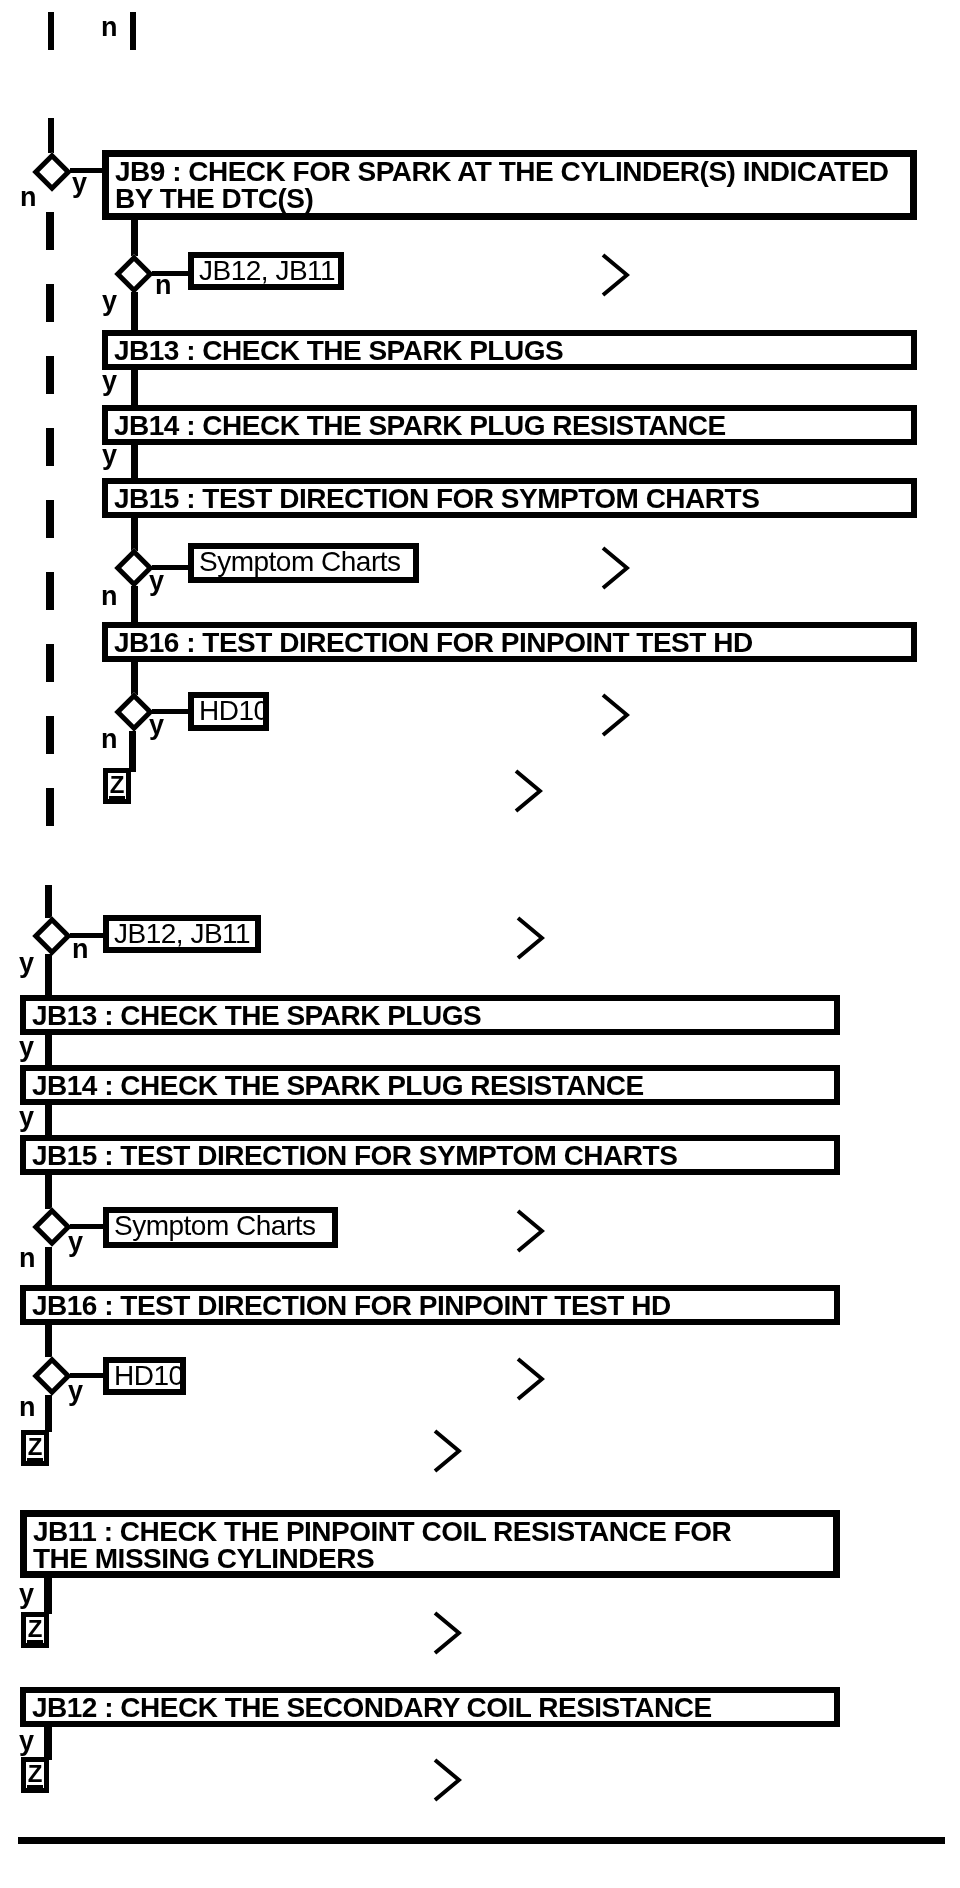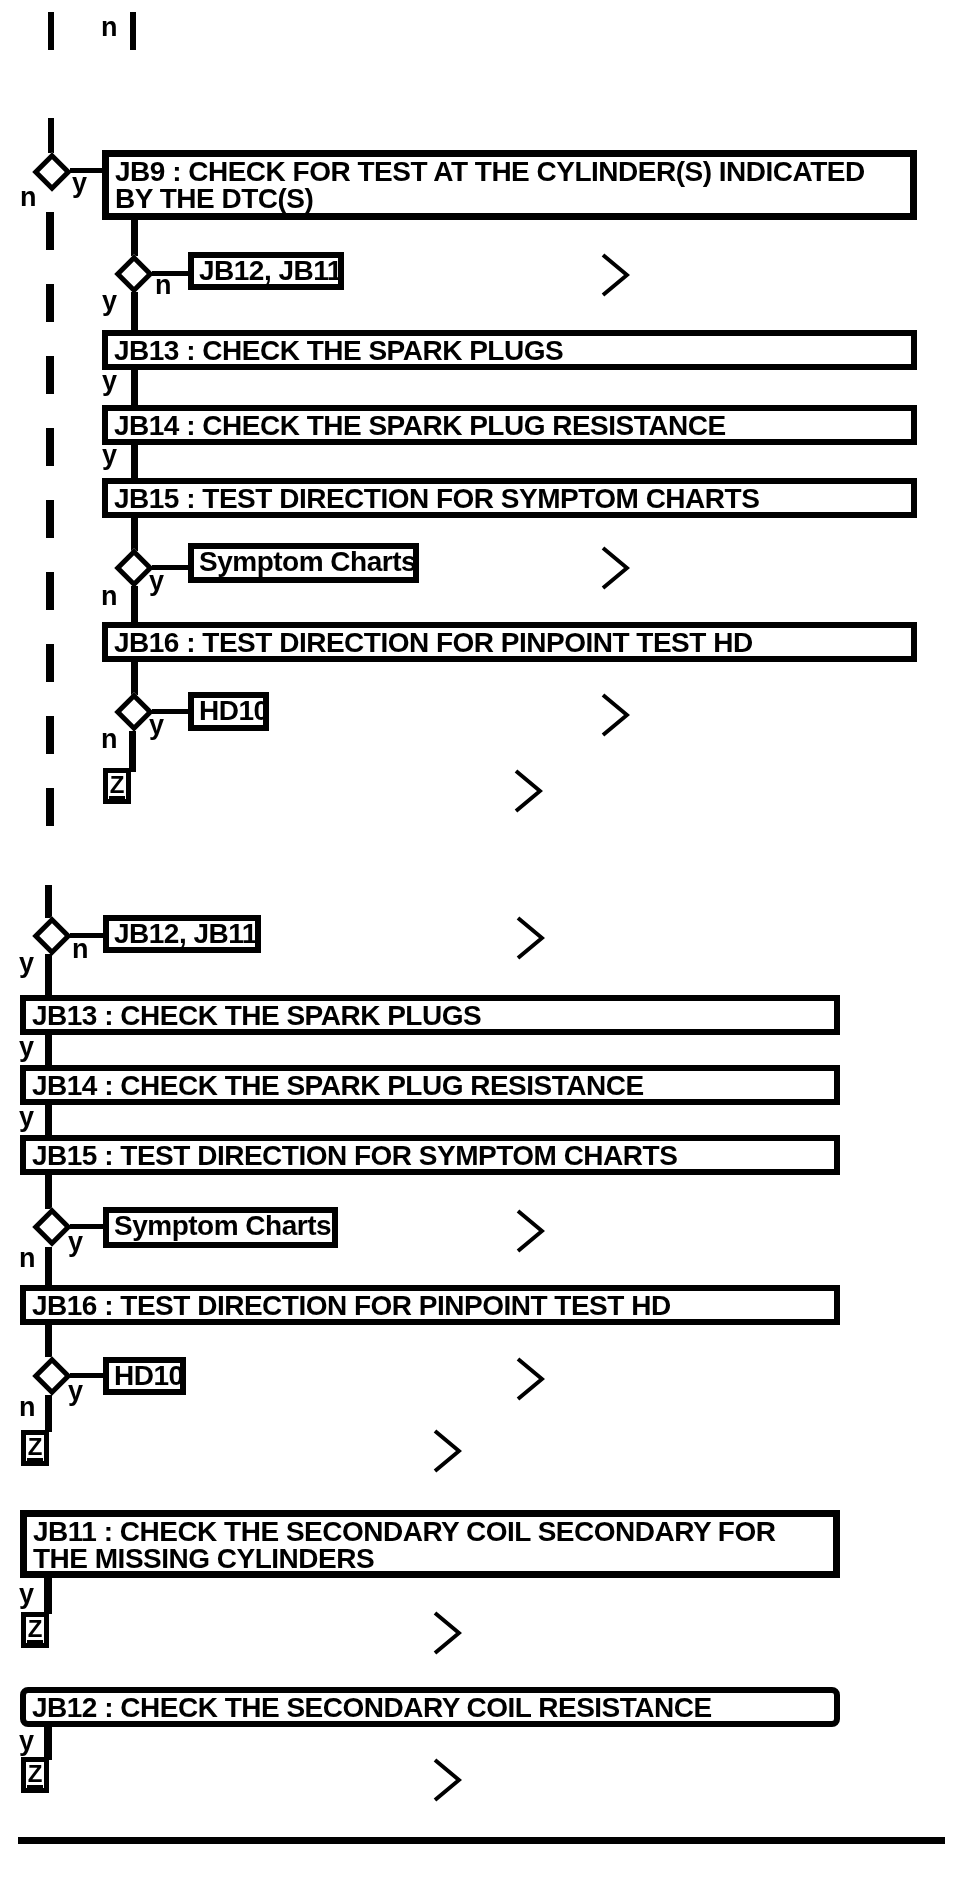--- a/index.html
+++ b/index.html
@@ -8,21 +8,21 @@
     font-family:"Liberation Sans", sans-serif; color:#000; overflow:hidden;
   }
   .box {
     position:absolute; box-sizing:border-box; background:#fff;
     border:6px solid #000; font-weight:bold; font-size:28px; line-height:27px;
     letter-spacing:-0.5px; padding:1px 4px 0 6px; white-space:pre-line;
   }
   .box.thick { border-width:7px; }
   .sbox {
     position:absolute; box-sizing:border-box; background:#fff;
-    border:6px solid #000; font-weight:bold; font-size:28px; line-height:26px;
+    border:6px solid #000; font-weight:normal; font-size:28px; line-height:26px;
     letter-spacing:-0.5px; padding:0 5px; white-space:nowrap;
   }
   .lbl {
     position:absolute; font-weight:bold; font-size:27px; line-height:27px;
   }
   .vl { position:absolute; background:#000; }
   .hl { position:absolute; background:#000; }
   .dash {
     position:absolute;
     background:repeating-linear-gradient(to bottom,#000 0px,#000 38px,transparent 38px,transparent 72px);
@@ -53,21 +53,21 @@
   <div class="vl" style="left:130px;top:12px;width:6px;height:38px;"></div>
 
   <div class="vl" style="left:48px;top:118px;width:6px;height:35px;"></div>
 
   <div class="diamond" style="left:38px;top:158px;"></div>
   <div class="hl" style="left:70px;top:168px;width:32px;height:5px;"></div>
   <div class="lbl" style="left:72px;top:170px;">y</div>
   <div class="lbl" style="left:20px;top:184px;">n</div>
   <div class="dash" style="left:46px;top:212px;width:8px;height:633px;"></div>
 
-  <div class="box thick" style="left:102px;top:150px;width:815px;height:70px;">JB9 : CHECK FOR TEST AT THE CYLINDER(S) INDICATED
+  <div class="box thick" style="left:102px;top:150px;width:815px;height:70px;">JB9 : CHECK FOR SPARK AT THE CYLINDER(S) INDICATED
 BY THE DTC(S)</div>
   <div class="vl" style="left:131px;top:220px;width:7px;height:36px;"></div>
 
   <div class="diamond" style="left:120px;top:260px;"></div>
   <div class="hl" style="left:152px;top:271px;width:36px;height:5px;"></div>
   <div class="sbox" style="left:188px;top:252px;width:156px;height:38px;">JB12, JB11</div>
   <div class="lbl" style="left:155px;top:272px;">n</div>
   <div class="lbl" style="left:102px;top:288px;">y</div>
   <div class="chev" style="left:600px;top:252px;">
       <svg width="30" height="46" viewBox="0 0 30 46">
@@ -173,32 +173,32 @@
     </div>
   <div class="vl" style="left:45px;top:1395px;width:7px;height:37px;"></div>
 
   <div class="zbox" style="left:21px;top:1430px;"><span>Z</span></div>
   <div class="chev" style="left:432px;top:1428px;">
       <svg width="30" height="46" viewBox="0 0 30 46">
         <polyline points="3,3 27,23 3,43" fill="none" stroke="#000" stroke-width="4"></polyline>
       </svg>
     </div>
 
-  <div class="box thick" style="left:20px;top:1510px;width:820px;height:68px;">JB11 : CHECK THE SECONDARY COIL SECONDARY FOR
+  <div class="box thick" style="left:20px;top:1510px;width:820px;height:68px;">JB11 : CHECK THE PINPOINT COIL RESISTANCE FOR
 THE MISSING CYLINDERS</div>
   <div class="lbl" style="left:19px;top:1581px;">y</div>
   <div class="vl" style="left:44px;top:1578px;width:8px;height:36px;"></div>
   <div class="zbox" style="left:21px;top:1612px;"><span>Z</span></div>
   <div class="chev" style="left:432px;top:1610px;">
       <svg width="30" height="46" viewBox="0 0 30 46">
         <polyline points="3,3 27,23 3,43" fill="none" stroke="#000" stroke-width="4"></polyline>
       </svg>
     </div>
 
-  <div class="box" style="left:20px;top:1687px;width:820px;height:40px;border-radius:8px;">JB12 : CHECK THE SECONDARY COIL RESISTANCE</div>
+  <div class="box" style="left:20px;top:1687px;width:820px;height:40px;">JB12 : CHECK THE SECONDARY COIL RESISTANCE</div>
   <div class="lbl" style="left:19px;top:1728px;">y</div>
   <div class="vl" style="left:44px;top:1727px;width:8px;height:33px;"></div>
   <div class="zbox" style="left:21px;top:1757px;"><span>Z</span></div>
   <div class="chev" style="left:432px;top:1757px;">
       <svg width="30" height="46" viewBox="0 0 30 46">
         <polyline points="3,3 27,23 3,43" fill="none" stroke="#000" stroke-width="4"></polyline>
       </svg>
     </div>
 
   <div class="rule" style="left:18px;top:1837px;width:927px;height:7px;"></div>

